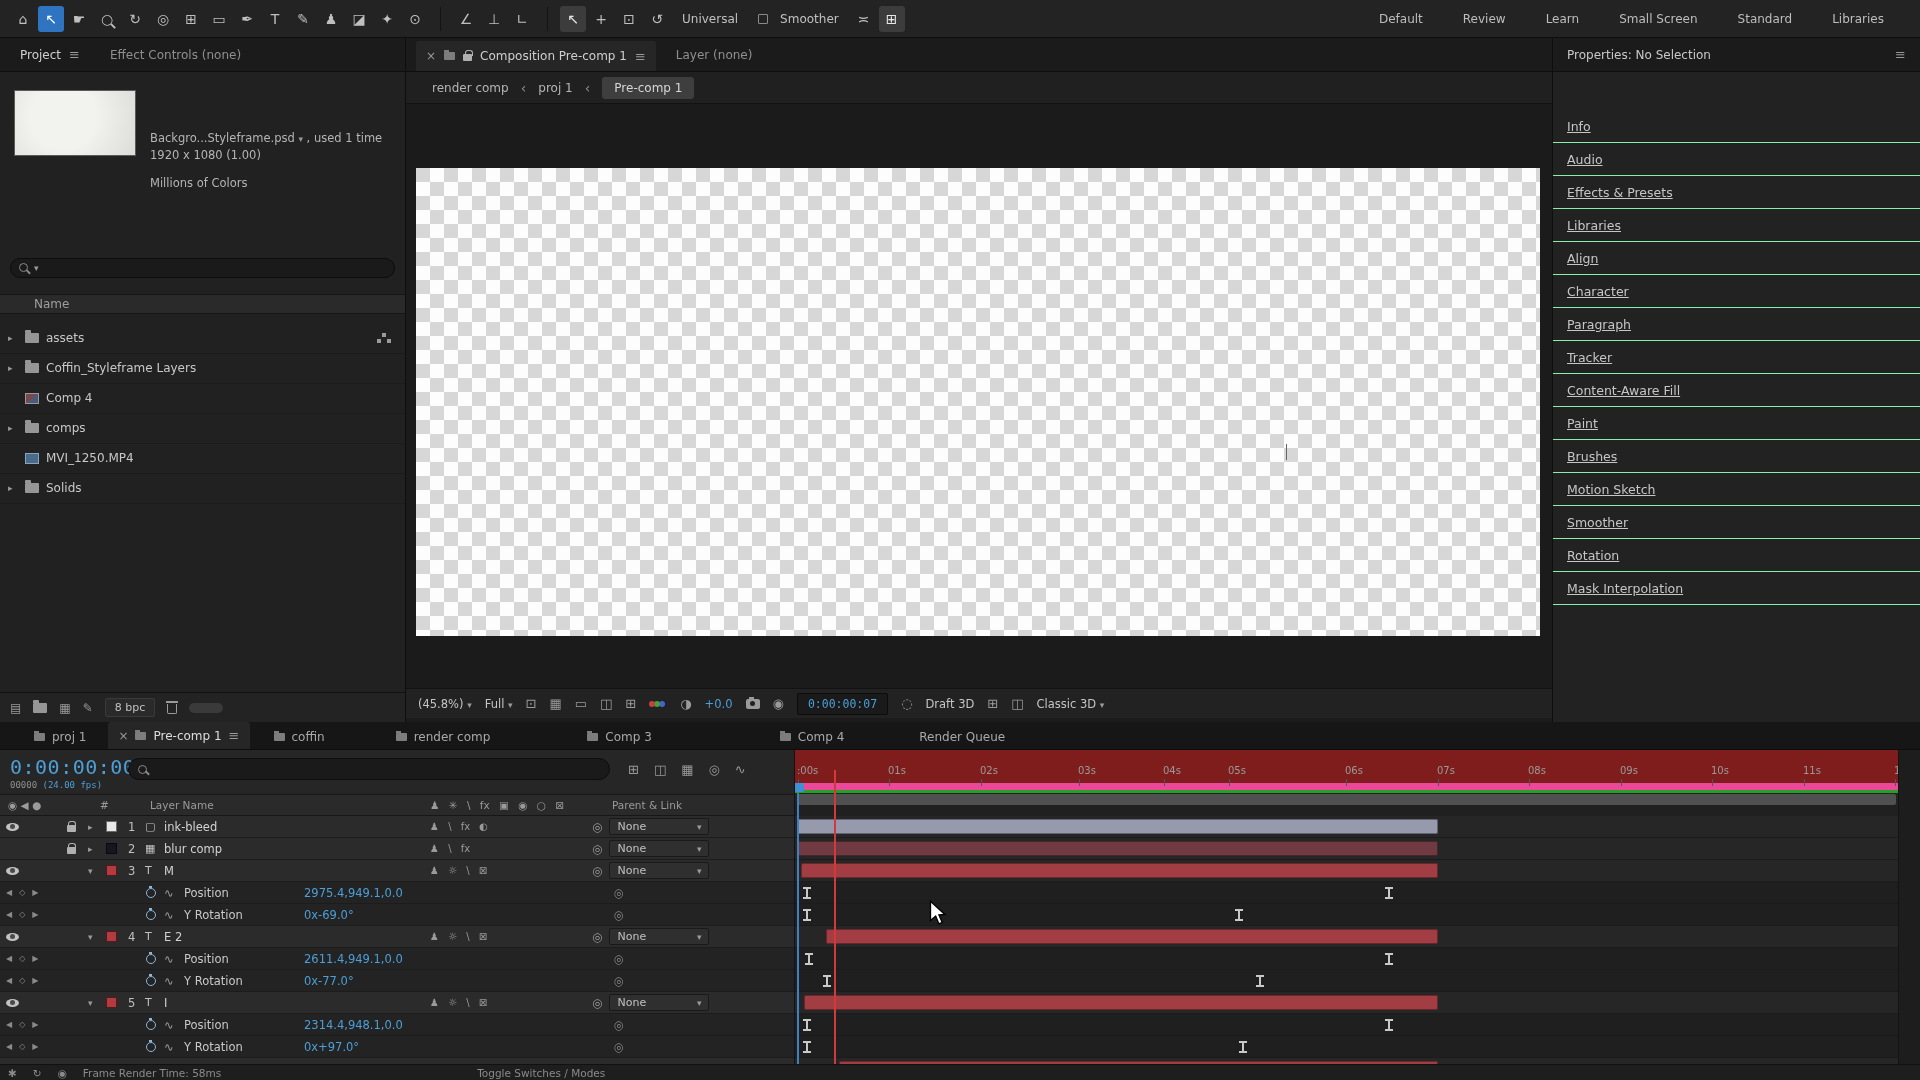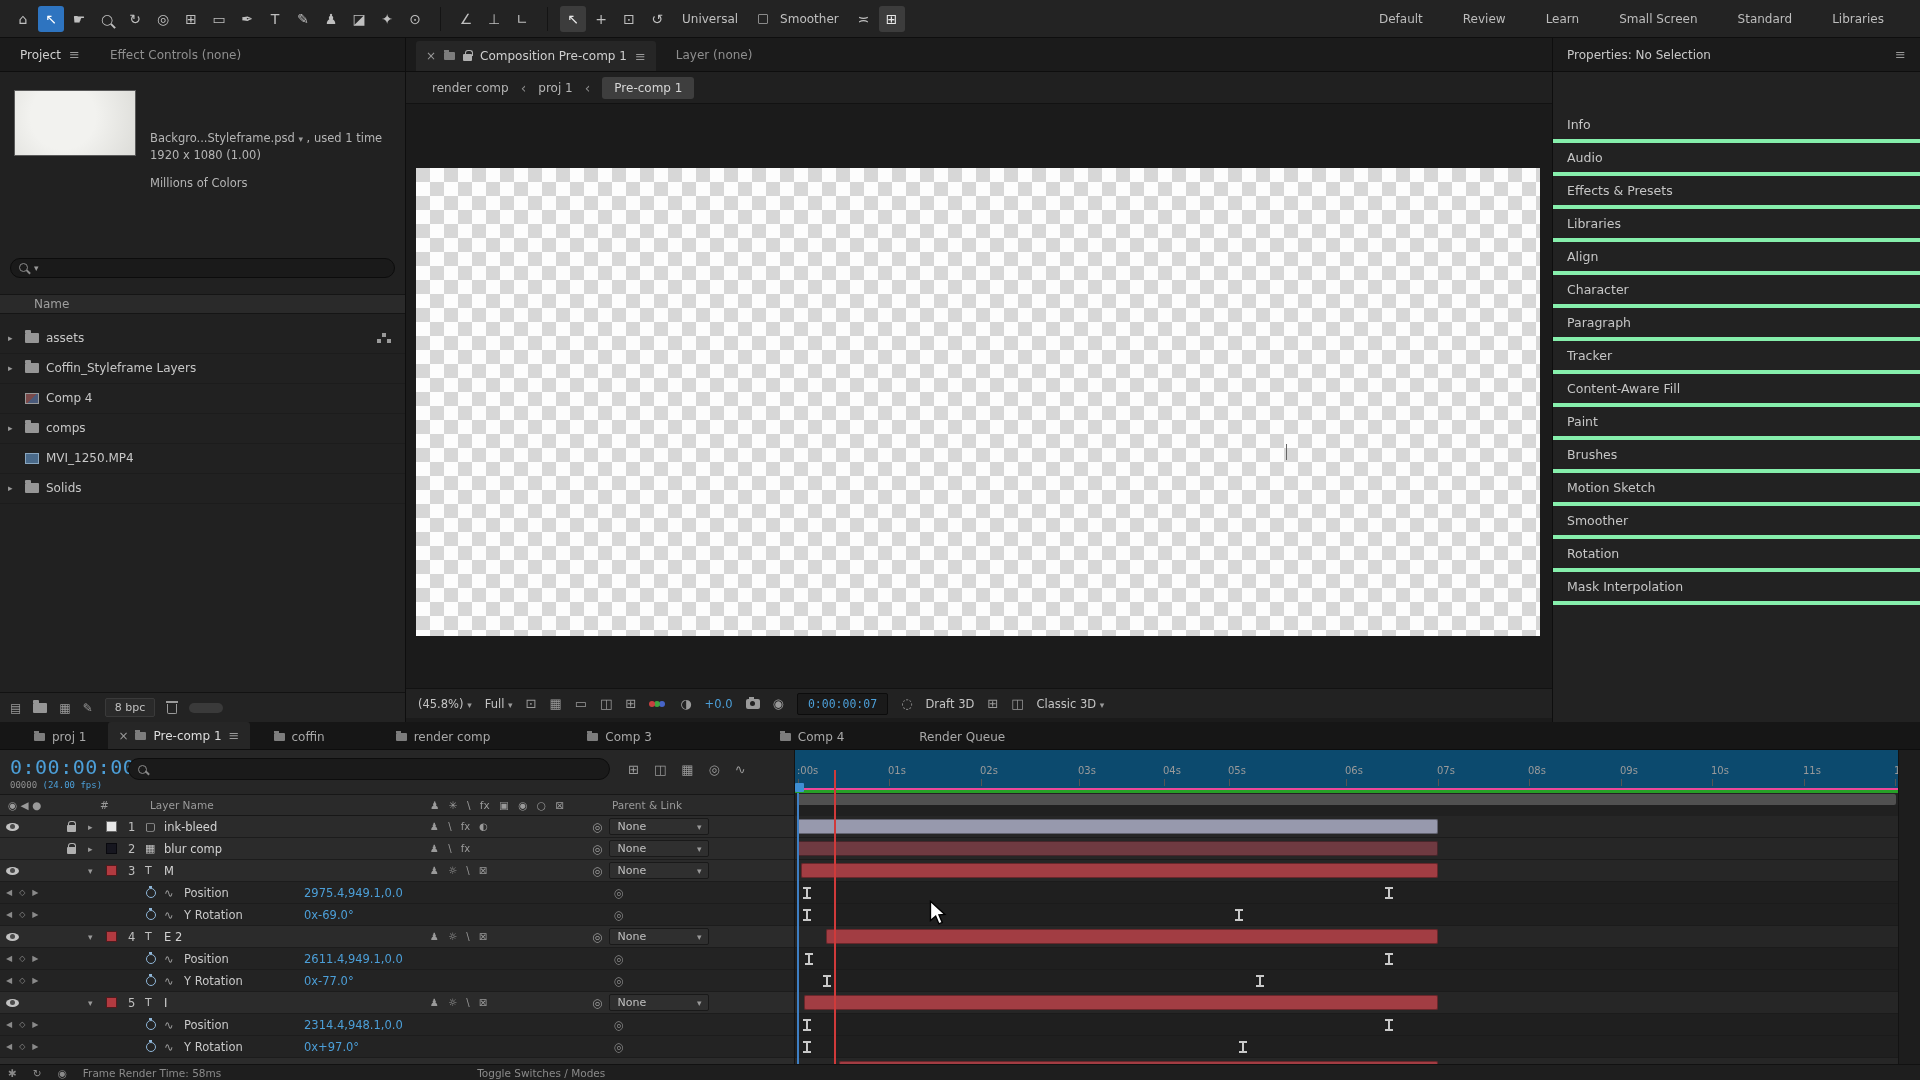--- a/index.html
+++ b/index.html
@@ -92,21 +92,21 @@
   .icon-cam::before{content:"";position:absolute;top:-2px;left:3px;width:5px;height:2px;background:#9a9a9a;}
   .icon-cam::after{content:"";position:absolute;top:2px;left:4px;width:5px;height:5px;background:#222;border-radius:50%;}
   .tc-box{background:#1a1a1a;border:1px solid #0c0c0c;padding:3px 10px;border-radius:2px;}
 
   
   .props{position:absolute;left:1552px;top:38px;width:368px;bottom:358px;background:#222;
     border-left:1px solid #0e0e0e;}
   .props .panel-tabs{justify-content:space-between;padding:0 14px;}
   .props-list{margin-top:38px;}
   .prop-item{height:33px;display:flex;align-items:center;padding-left:14px;color:#c6c6c6;
-    border-bottom:4px solid #86efac;font-size:12.5px;}
+    border-bottom:1px solid #86efac;font-size:12.5px;text-decoration:underline;}
 
   
   .timeline{position:absolute;left:0;right:0;top:722px;height:358px;background:#1f1f1f;}
   .tl-tabs{height:28px;background:#161616;display:flex;align-items:flex-end;border-bottom:1px solid #0d0d0d;}
   .ttab{height:24px;display:flex;align-items:center;gap:7px;padding:0 10px;color:#a8a8a8;white-space:nowrap;}
   .ttab.active{background:#262626;color:#ddd;height:27px;border-radius:3px 3px 0 0;}
   .tab-icon{width:11px;height:8px;background:#7d7d7d;border-radius:1px;position:relative;flex:none;}
   .tab-icon::before{content:"";position:absolute;top:-2px;left:0;width:5px;height:2px;background:#7d7d7d;}
   .tclose{color:#9a9a9a;}
   .tl-main{position:absolute;left:0;right:0;top:28px;bottom:16px;}
@@ -141,22 +141,22 @@
   .kfnav{position:absolute;left:6px;top:6px;display:flex;gap:7px;color:#8a8a8a;font-size:8px;}
   .stopwatch{position:absolute;left:146px;top:6px;width:10px;height:10px;border:1.5px solid #8fb6d8;border-radius:50%;}
   .stopwatch::before{content:"";position:absolute;top:-3.5px;left:2px;width:3px;height:2px;background:#8fb6d8;}
   .graphicon{position:absolute;left:164px;top:4px;color:#9a9a9a;}
   .pname{position:absolute;left:184px;top:4px;color:#c8c8c8;}
   .pval{position:absolute;left:304px;top:4px;}
   .ppick{position:absolute;left:614px;top:4px;color:#8a8a8a;}
 
   .tl-track{position:absolute;left:794px;right:22px;top:0;bottom:0;background:#232323;
     border-left:1px solid #131313;overflow:hidden;}
-  .ruler{position:absolute;left:0;right:0;top:0;height:40px;background:#0c4a6e;
-    border-bottom:2px solid #ec4899;font-size:10px;color:#9a9a9a;}
+  .ruler{position:absolute;left:0;right:0;top:0;height:40px;background:#7f1d1d;
+    border-bottom:7px solid #ec4899;font-size:10px;color:#9a9a9a;}
   .tick{position:absolute;top:15px;}
   .tick::after{content:"";position:absolute;left:1px;top:14px;width:1px;height:7px;background:#555;}
   .render-line{position:absolute;left:0;right:0;top:40px;height:3px;background:#27a027;}
   .workarea{position:absolute;left:2px;right:2px;top:44px;height:11px;background:#505050;border-radius:2px;}
   .track-gap{position:absolute;left:0;right:0;top:55px;height:11px;background:#202020;}
   .track-rows{position:absolute;left:0;right:0;top:66px;bottom:0;
     background-image:repeating-linear-gradient(to right, rgba(255,255,255,.035) 0 1px, transparent 1px 91.3px);}
   .track-row{height:22px;border-bottom:1px solid #1b1b1b;position:relative;background:#262626;}
   .track-row.prop{background:#1f1f1f;}
   .bar{position:absolute;top:3px;height:15px;border-radius:2px;box-shadow:inset 0 0 0 1px rgba(0,0,0,.35);}

